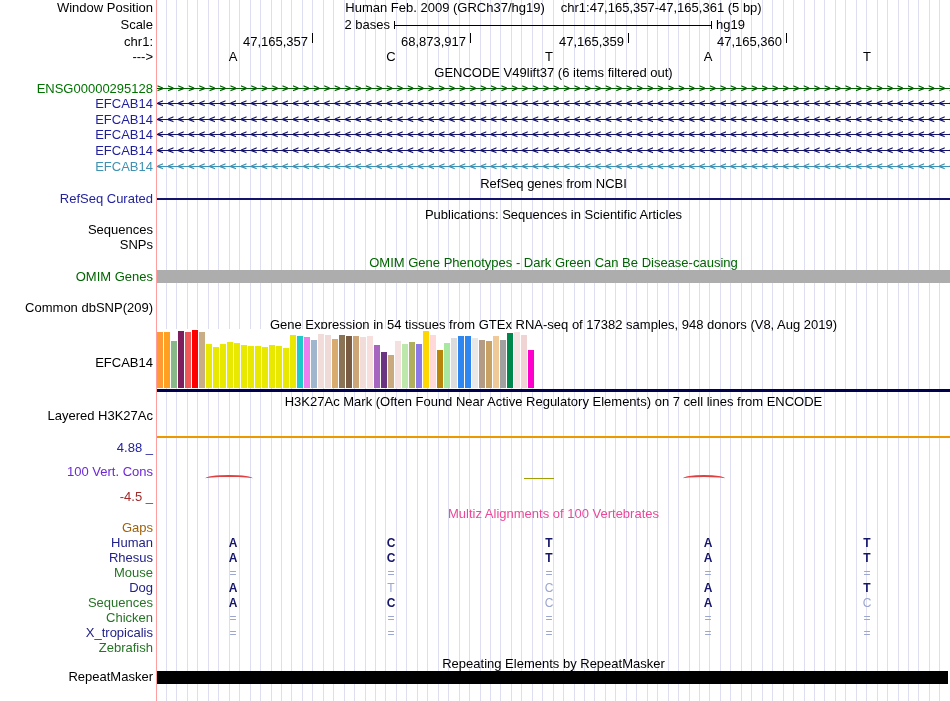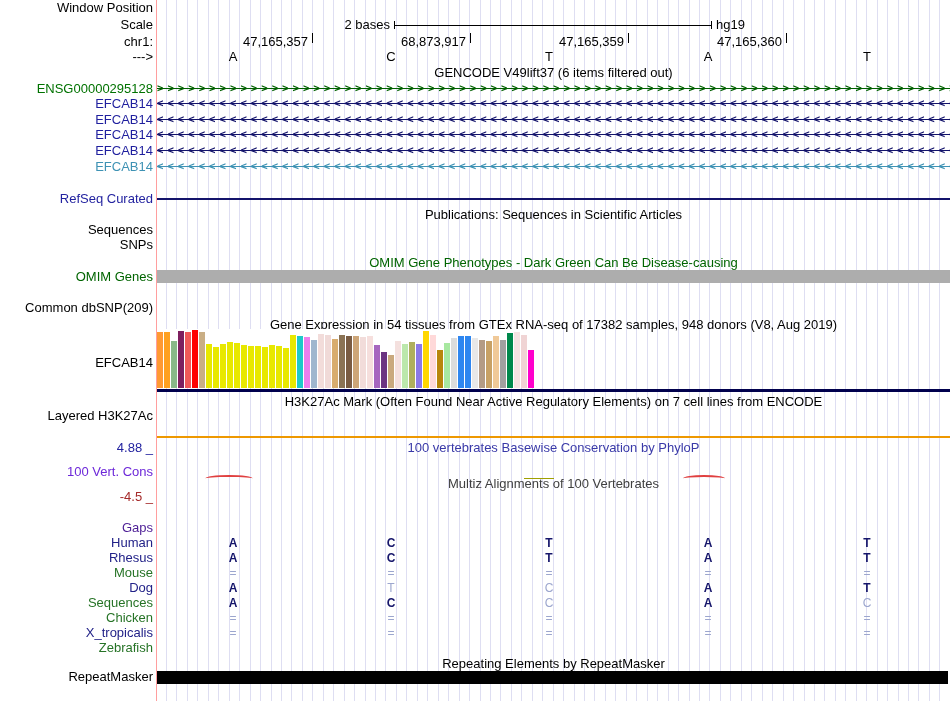--- a/index.html
+++ b/index.html
@@ -99,20 +99,24 @@
       <div class="gridline" style="left:887.1px"></div>
       <div class="gridline" style="left:897.5px"></div>
       <div class="gridline" style="left:908.0px"></div>
       <div class="gridline" style="left:918.4px"></div>
       <div class="gridline" style="left:928.9px"></div>
       <div class="gridline" style="left:939.3px"></div>
     </div>
   <div class="pinkline"></div>
 
   <div class="lbl" style="top:1px">Window Position</div>
+  <div class="hdrcenter">
+    <span>Human Feb. 2009 (GRCh37/hg19)</span>
+    <span>chr1:47,165,357-47,165,361 (5 bp)</span>
+  </div>
 
   <div class="lbl" style="top:18px">Scale</div>
   <div class="abs" style="top:18px;left:157px;width:233px;text-align:right;height:14px;line-height:14px">2 bases</div>
   <div class="abs" style="top:21px;left:394px;width:316px;height:8px;border-left:1px solid #000;border-right:1px solid #000;background:linear-gradient(#000,#000) center/100% 1px no-repeat"></div>
   <div class="abs" style="top:18px;left:716px;height:14px;line-height:14px">hg19</div>
 
   <div class="lbl" style="top:35px">chr1:</div>
   <div id="coords">
       <div class="abs" style="top:35px;left:200px;width:108px;text-align:right;height:14px;line-height:14px">47,165,357</div>
       <div class="tick" style="top:33px;left:312px"></div>
@@ -160,20 +164,21 @@
         <div class="gline" style="background:#13136b"></div>
         <div class="chev" style="color:#13136b">&lt;&lt;&lt;&lt;&lt;&lt;&lt;&lt;&lt;&lt;&lt;&lt;&lt;&lt;&lt;&lt;&lt;&lt;&lt;&lt;&lt;&lt;&lt;&lt;&lt;&lt;&lt;&lt;&lt;&lt;&lt;&lt;&lt;&lt;&lt;&lt;&lt;&lt;&lt;&lt;&lt;&lt;&lt;&lt;&lt;&lt;&lt;&lt;&lt;&lt;&lt;&lt;&lt;&lt;&lt;&lt;&lt;&lt;&lt;&lt;&lt;&lt;&lt;&lt;&lt;&lt;&lt;&lt;&lt;&lt;&lt;&lt;&lt;&lt;&lt;&lt;&lt;&lt;&lt;&lt;&lt;&lt;&lt;&lt;&lt;&lt;&lt;&lt;&lt;&lt;</div>
       </div>
       <div class="lbl" style="top:160px;color:#3e92b4;cursor:pointer">EFCAB14</div>
       <div class="generow" style="top:160px">
         <div class="gline" style="background:#3e92b4"></div>
         <div class="chev" style="color:#3e92b4">&lt;&lt;&lt;&lt;&lt;&lt;&lt;&lt;&lt;&lt;&lt;&lt;&lt;&lt;&lt;&lt;&lt;&lt;&lt;&lt;&lt;&lt;&lt;&lt;&lt;&lt;&lt;&lt;&lt;&lt;&lt;&lt;&lt;&lt;&lt;&lt;&lt;&lt;&lt;&lt;&lt;&lt;&lt;&lt;&lt;&lt;&lt;&lt;&lt;&lt;&lt;&lt;&lt;&lt;&lt;&lt;&lt;&lt;&lt;&lt;&lt;&lt;&lt;&lt;&lt;&lt;&lt;&lt;&lt;&lt;&lt;&lt;&lt;&lt;&lt;&lt;&lt;&lt;&lt;&lt;&lt;&lt;&lt;&lt;&lt;&lt;&lt;&lt;&lt;&lt;</div>
       </div>
     </div>
 
+  <div class="title" style="top:177px">RefSeq genes from NCBI</div>
   <div class="lbl" style="top:192px;color:#2323a0;cursor:pointer">RefSeq Curated</div>
   <div class="abs" style="top:198px;left:157px;width:793px;height:2px;background:#13136b"></div>
 
   <div class="title" style="top:208px">Publications: Sequences in Scientific Articles</div>
   <div class="lbl" style="top:223px;cursor:pointer">Sequences</div>
   <div class="lbl" style="top:238px;cursor:pointer">SNPs</div>
 
   <div class="title" style="top:256px;color:#006400">OMIM Gene Phenotypes - Dark Green Can Be Disease-causing</div>
   <div class="lbl" style="top:270px;color:#006400;cursor:pointer">OMIM Genes</div>
   <div class="abs" style="top:270px;left:157px;width:793px;height:13px;background:#adadad"></div>
@@ -239,32 +244,31 @@
       <div class="bar" style="left:364px;height:53px;background:#F0D4D4"></div>
       <div class="bar" style="left:371px;height:38px;background:#FF00CC"></div>
     </div>
   <div class="abs" style="top:389px;left:157px;width:793px;height:3px;background:#00004d"></div>
 
   <div class="title" style="top:395px">H3K27Ac Mark (Often Found Near Active Regulatory Elements) on 7 cell lines from ENCODE</div>
   <div class="lbl" style="top:409px;cursor:pointer">Layered H3K27Ac</div>
   <div class="abs" style="top:436px;left:157px;width:793px;height:2px;background:#ee9800"></div>
 
   <div class="lbl" style="top:441px;color:#2323a0">4.88 _</div>
-  <div class="title" style="top:441px;color:#3939a8">100 vertebrates Basewise Conservation by PhyloP</div>
   <div class="lbl" style="top:465px;color:#6d28d9;cursor:pointer">100 Vert. Cons</div>
   <div class="lbl" style="top:490px;color:#a52a2a">-4.5 _</div>
   <div id="phylopmarks">
       <div class="abs" style="top:475px;left:205px;width:48px;height:5px;border-top:2px solid #e04040;border-radius:50% 50% 0 0"></div>
       <div class="abs" style="top:478px;left:524px;width:30px;height:1px;background:#a0a000"></div>
       <div class="abs" style="top:475px;left:683px;width:42px;height:5px;border-top:2px solid #e04040;border-radius:50% 50% 0 0"></div>
     </div>
 
-  <div class="title" style="top:477px;color:#404040">Multiz Alignments of 100 Vertebrates</div>
+  <div class="title" style="top:507px;color:#ec4899">Multiz Alignments of 100 Vertebrates</div>
   <div id="multiz">
-      <div class="lbl" style="top:521px;color:#4c1d95;cursor:pointer">Gaps</div>
+      <div class="lbl" style="top:521px;color:#a16207;cursor:pointer">Gaps</div>
       <div class="lbl" style="top:536px;color:#222288;cursor:pointer">Human</div>
       <div class="mcell" style="top:536px;left:223px;color:#16166b;font-weight:bold">A</div>
       <div class="mcell" style="top:536px;left:381px;color:#16166b;font-weight:bold">C</div>
       <div class="mcell" style="top:536px;left:539px;color:#16166b;font-weight:bold">T</div>
       <div class="mcell" style="top:536px;left:698px;color:#16166b;font-weight:bold">A</div>
       <div class="mcell" style="top:536px;left:857px;color:#16166b;font-weight:bold">T</div>
       <div class="lbl" style="top:551px;color:#222288;cursor:pointer">Rhesus</div>
       <div class="mcell" style="top:551px;left:223px;color:#16166b;font-weight:bold">A</div>
       <div class="mcell" style="top:551px;left:381px;color:#16166b;font-weight:bold">C</div>
       <div class="mcell" style="top:551px;left:539px;color:#16166b;font-weight:bold">T</div>

